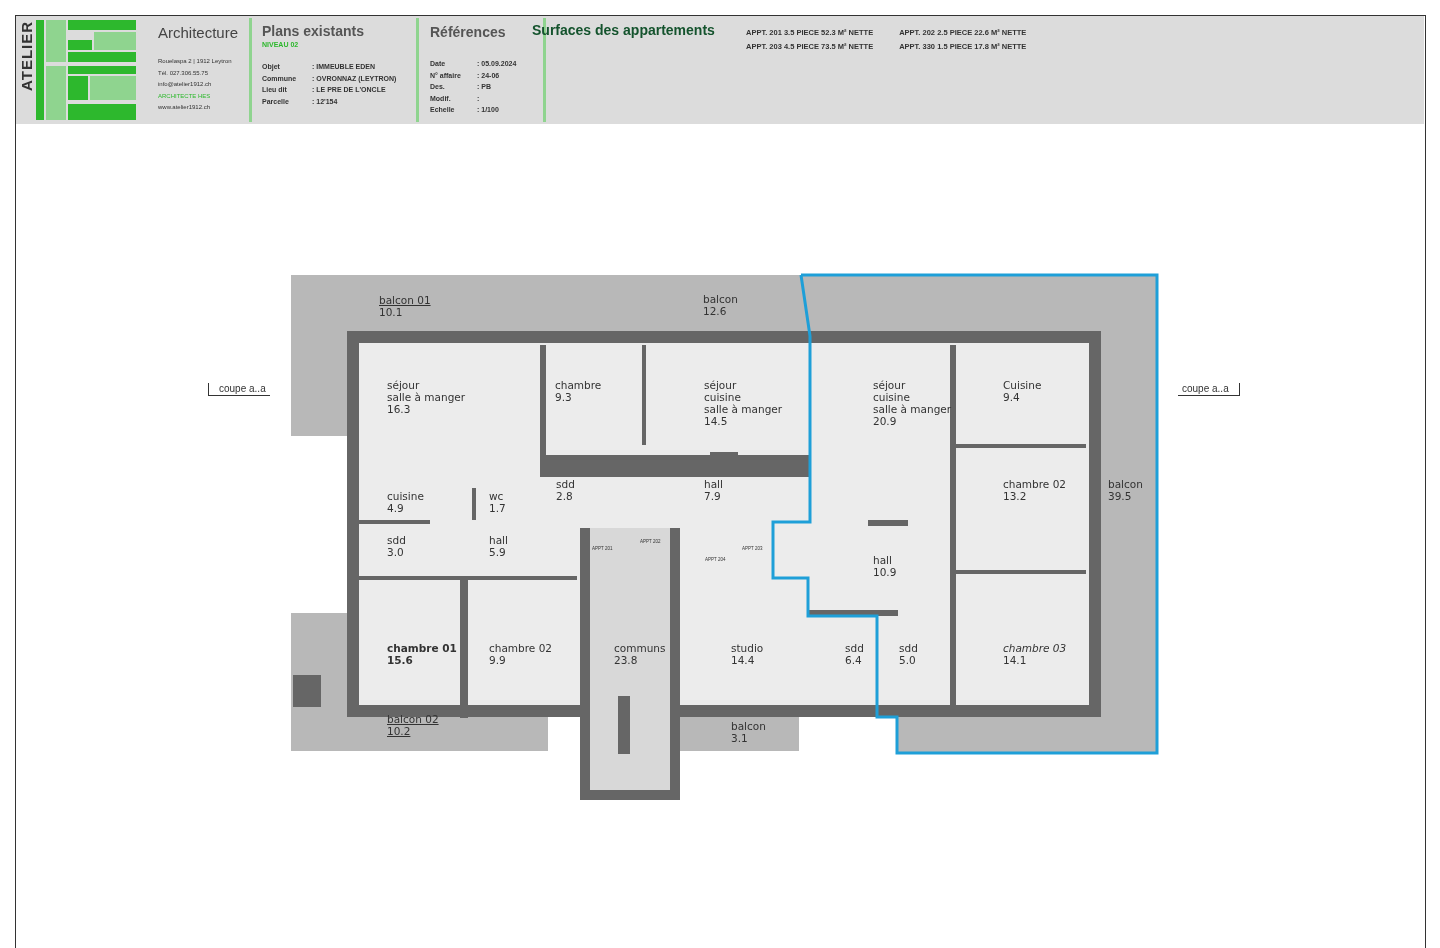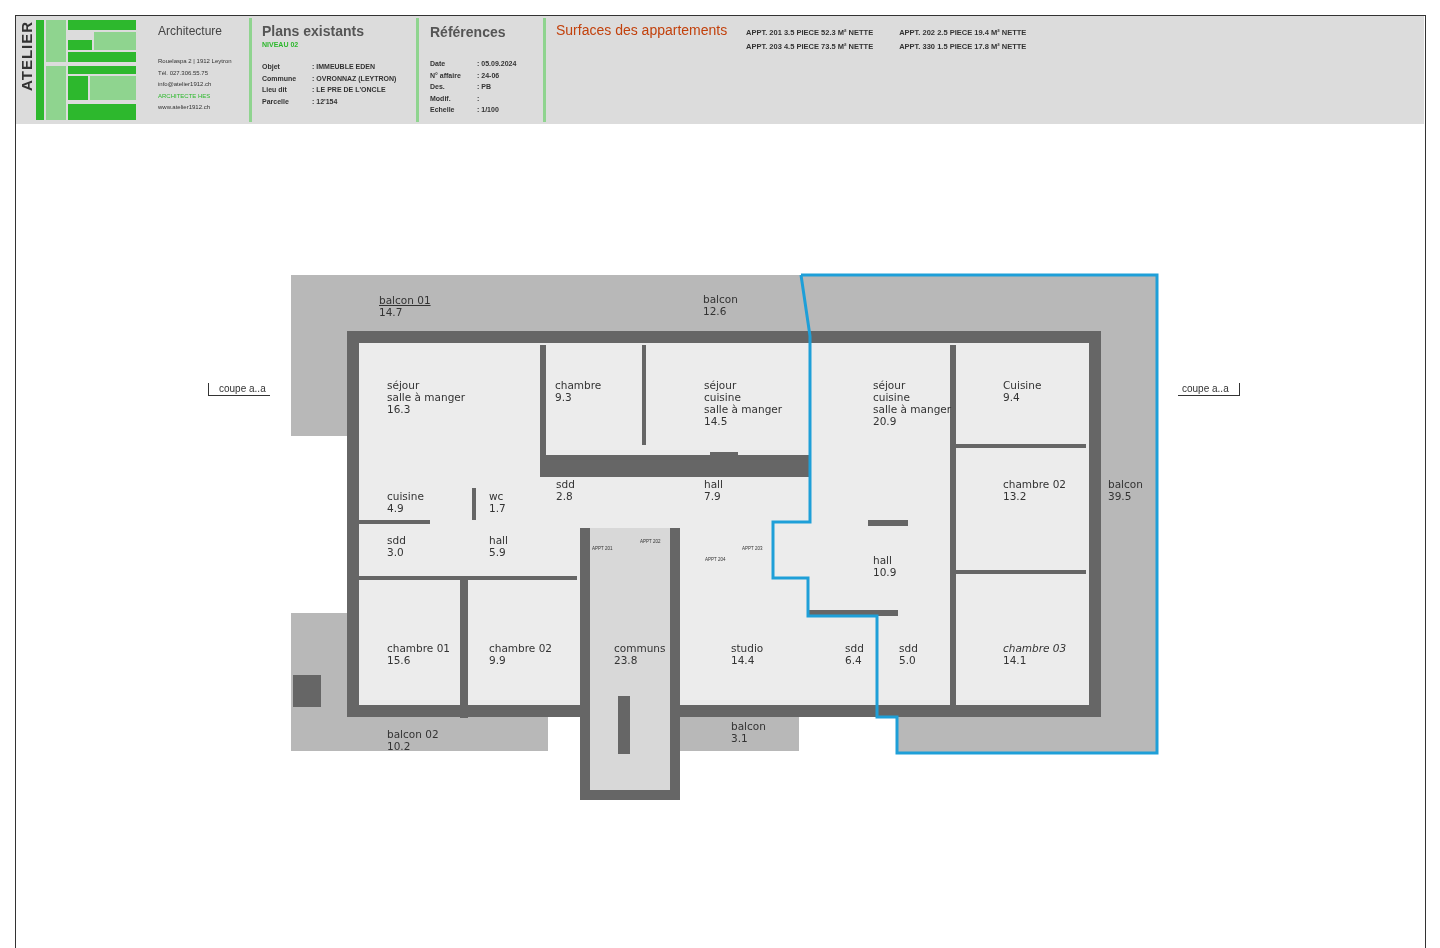--- a/index.html
+++ b/index.html
@@ -34,21 +34,21 @@
  <div class="g" style="left:68px;top:40px;width:24px;height:10px"></div>
  <div class="g" style="left:68px;top:52px;width:68px;height:10px"></div>
  <div class="lg" style="left:46px;top:66px;width:20px;height:54px"></div>
  <div class="g" style="left:68px;top:66px;width:68px;height:8px"></div>
  <div class="g" style="left:68px;top:76px;width:20px;height:24px"></div>
  <div class="lg" style="left:90px;top:76px;width:46px;height:24px"></div>
  <div class="g" style="left:68px;top:104px;width:68px;height:16px"></div>
 </div>
 
 <div>
- <div class="sec-title" style="left:158px;top:24px;font-size:12px">Architecture</div>
+ <div class="sec-title" style="left:158px;top:24px;font-size:15px">Architecture</div>
  <div class="abs sm" style="left:158px;top:56px;font-size:6px;line-height:11.5px">
   <div>Rouelaspa 2 | 1912 Leytron</div>
   <div>Tél. 027.306.55.75</div>
   <div>info@atelier1912.ch</div>
   <div style="color:#2db82d">ARCHITECTE HES</div>
   <div>www.atelier1912.ch</div>
  </div>
 </div>
 <div class="vline" style="left:249px"></div>
 
@@ -83,24 +83,24 @@
    <span>Modif.</span>
         <span>:</span>
    <span>Echelle</span>
         <span>: 1/100</span>
   </div>
  </div>
 </div>
 <div class="vline" style="left:543px"></div>
 
 <div>
- <div class="sec-title" style="left:556px;top:22px;font-weight:400;color:#c2410c">Surfaces des appartements</div>
+ <div class="sec-title" style="left:532px;top:22px;font-weight:700;color:#14532d">Surfaces des appartements</div>
  <div class="abs sm" style="left:746px;top:26px;font-weight:700;font-size:7.5px;line-height:14px;display:grid;grid-template-columns:auto auto;column-gap:26px">
   <div><span>APPT. 201</span> <span>3.5 PIECE</span> <span>52.3 M² NETTE</span></div>
-  <div><span>APPT. 202</span> <span>2.5 PIECE</span> <span>19.4 M² NETTE</span></div>
+  <div><span>APPT. 202</span> <span>2.5 PIECE</span> <span>22.6 M² NETTE</span></div>
   <div><span>APPT. 203</span> <span>4.5 PIECE</span> <span>73.5 M² NETTE</span></div>
   <div><span>APPT. 330</span> <span>1.5 PIECE</span> <span>17.8 M² NETTE</span></div>
  </div>
 </div>
 
 <div>
  <div class="bal" style="left:291px;top:275px;width:510px;height:56px"></div>
  <div class="bal" style="left:801px;top:275px;width:356px;height:56px"></div>
  <div class="bal" style="left:291px;top:331px;width:56px;height:105px"></div>
  <div class="bal" style="left:1101px;top:331px;width:56px;height:422px"></div>
@@ -125,21 +125,21 @@
  <div class="wall" style="left:868px;top:520px;width:40px;height:6px"></div>
  <div class="wall" style="left:472px;top:488px;width:4px;height:32px"></div>
  <div class="wall" style="left:618px;top:696px;width:12px;height:58px"></div>
  <div class="wall" style="left:293px;top:675px;width:28px;height:32px"></div>
  <svg class="abs" style="left:0;top:0" width="1440" height="948">
   <polyline points="801,275 1157,275 1157,753 897,753 897,717 877,717 877,616 808,616 808,578 773,578 773,522 810,522 810,336 801,275" fill="none" stroke="#1e9fd8" stroke-width="3"></polyline>
  </svg>
  <div id="rooms">
       <div class="room" style="left: 379px; top: 294px;">
         <div style="white-space: pre; text-decoration: underline;">balcon 01</div>
-        <div>14.7</div>
+        <div>10.1</div>
       </div>
       <div class="room" style="left: 703px; top: 293px;">
         <div style="white-space: pre;">balcon</div>
         <div>12.6</div>
       </div>
       <div class="room" style="left: 387px; top: 379px;">
         <div style="white-space: pre;">séjour
 salle à manger</div>
         <div>16.3</div>
       </div>
@@ -192,21 +192,21 @@
         <div>3.0</div>
       </div>
       <div class="room" style="left: 489px; top: 534px;">
         <div style="white-space: pre;">hall</div>
         <div>5.9</div>
       </div>
       <div class="room" style="left: 873px; top: 554px;">
         <div style="white-space: pre;">hall</div>
         <div>10.9</div>
       </div>
-      <div class="room" style="left: 387px; top: 642px;">
+      <div class="room" style="left: 387px; top: 642px; font-weight: bold;">
         <div style="white-space: pre;">chambre 01</div>
         <div>15.6</div>
       </div>
       <div class="room" style="left: 489px; top: 642px;">
         <div style="white-space: pre;">chambre 02</div>
         <div>9.9</div>
       </div>
       <div class="room" style="left: 614px; top: 642px;">
         <div style="white-space: pre;">communs</div>
         <div>23.8</div>
@@ -220,21 +220,21 @@
         <div>6.4</div>
       </div>
       <div class="room" style="left: 899px; top: 642px;">
         <div style="white-space: pre;">sdd</div>
         <div>5.0</div>
       </div>
       <div class="room" style="left: 1003px; top: 642px;">
         <div style="white-space: pre; font-style: italic;">chambre 03</div>
         <div>14.1</div>
       </div>
-      <div class="room" style="left: 387px; top: 728px;">
+      <div class="room" style="left: 387px; top: 713px; text-decoration: underline;">
         <div style="white-space: pre;">balcon 02</div>
         <div>10.2</div>
       </div>
       <div class="room" style="left: 731px; top: 720px;">
         <div style="white-space: pre;">balcon</div>
         <div>3.1</div>
       </div>
     </div>
  <div id="markers">
       <div class="mark" style="left: 592px; top: 546px;">APPT 201</div>

